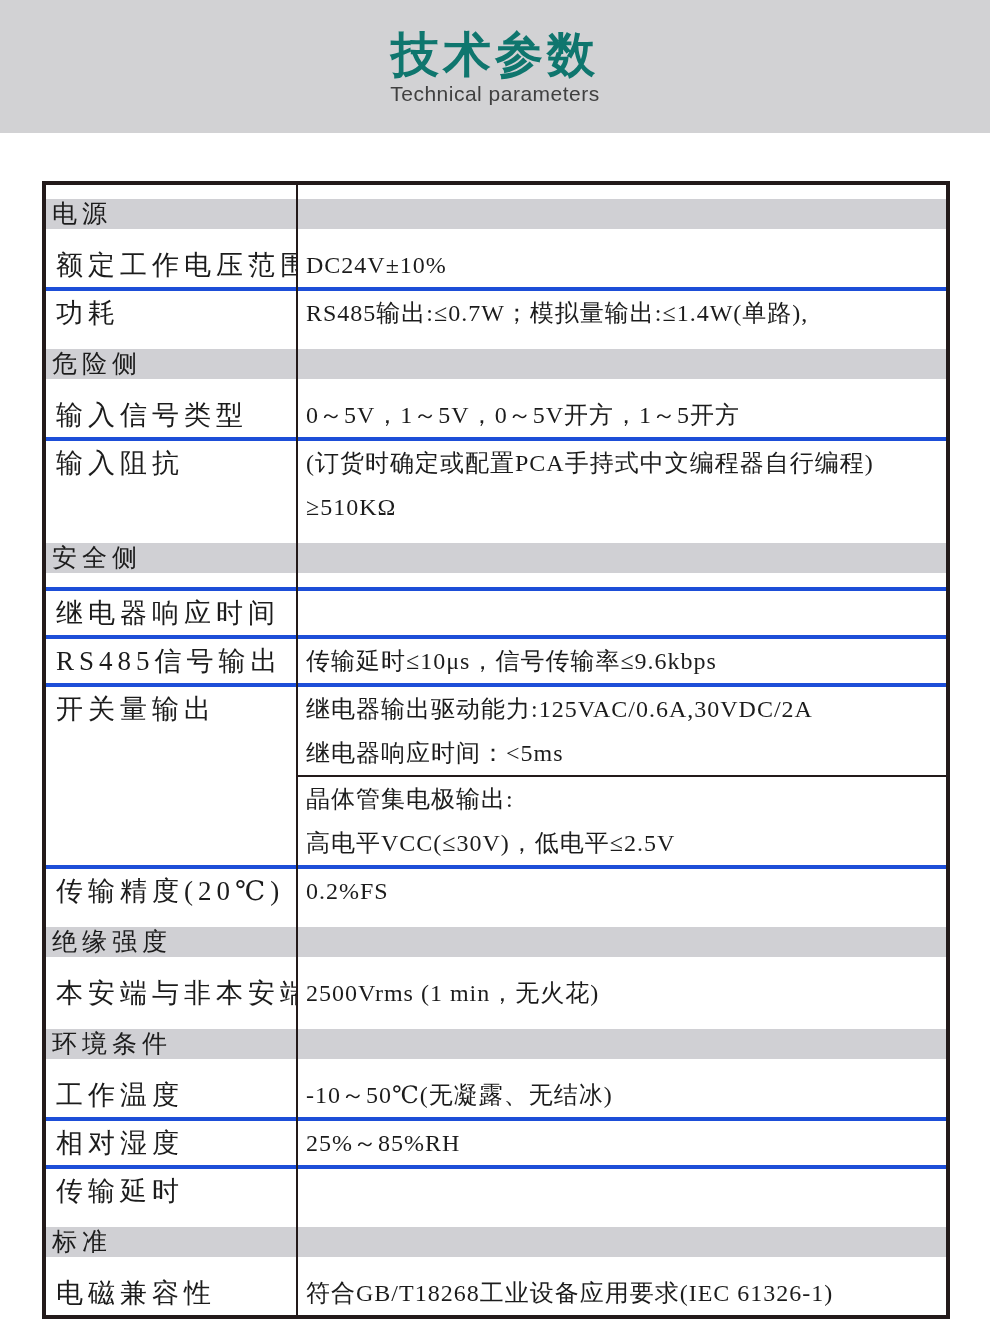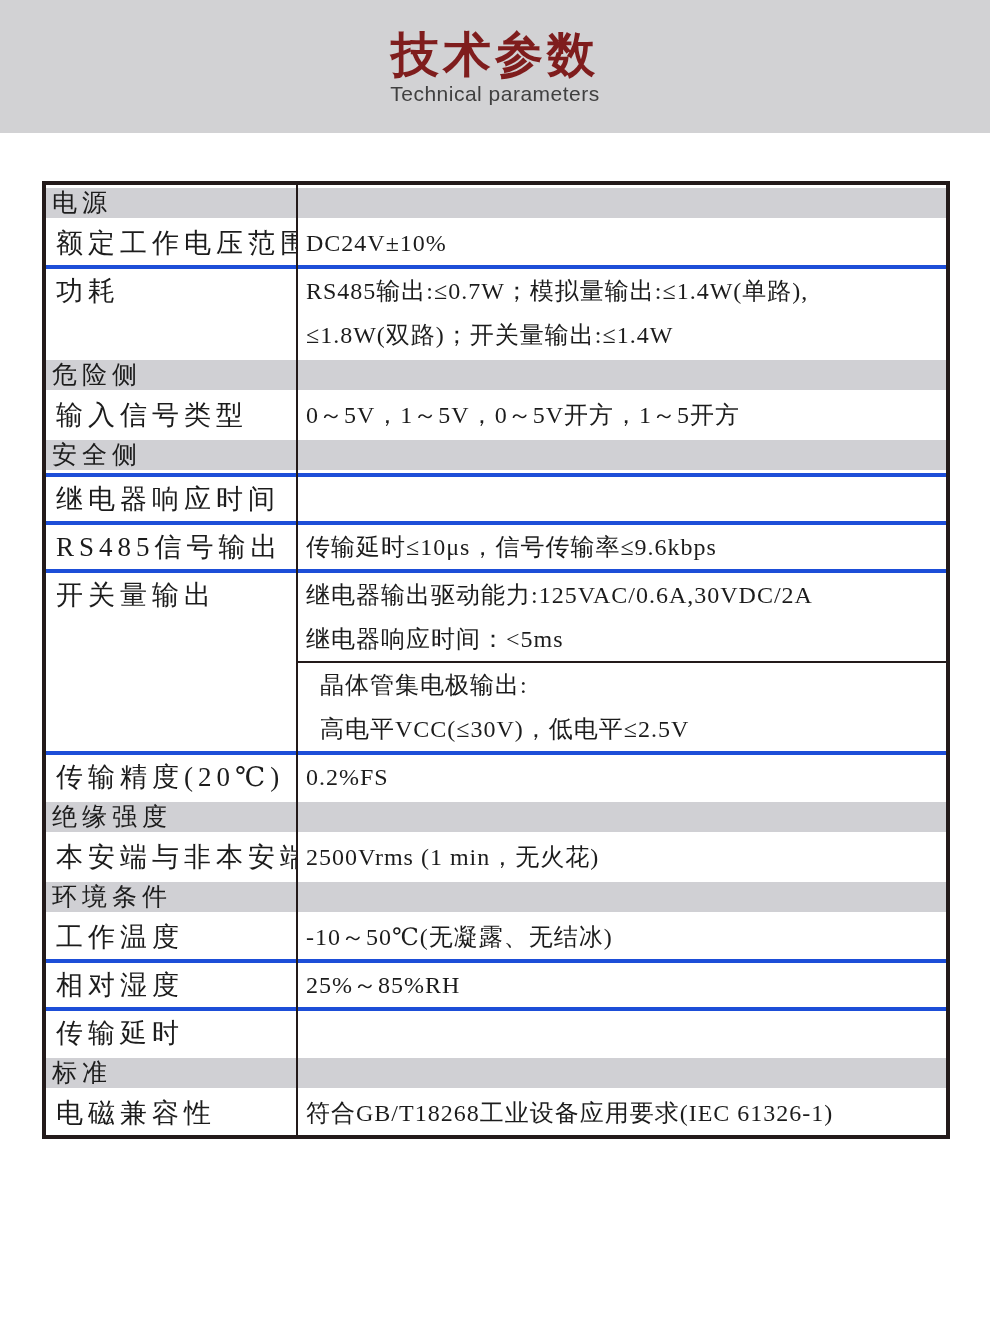--- a/index.html
+++ b/index.html
@@ -8,21 +8,21 @@
     font-family:"Liberation Serif","DejaVu Serif",serif;
     color:#1c1c1c;overflow:hidden;
   }
   
   .title-band{
     position:absolute;left:0;top:0;width:990px;height:133px;
     background:#d2d2d4;text-align:center;box-sizing:border-box;padding-top:30px;
   }
   .page-title{
     margin:0;font-family:"Liberation Sans","DejaVu Sans",sans-serif;
-    font-weight:900;font-size:48px;line-height:50px;letter-spacing:4px;color:#7f1d1d;
+    font-weight:900;font-size:48px;line-height:50px;letter-spacing:4px;color:#0f766e;
   }
   .page-subtitle{
     font-family:"Liberation Sans","DejaVu Sans",sans-serif;
     font-size:21px;line-height:23px;color:#404040;margin-top:2px;letter-spacing:0.5px;text-align:center;
   }
   
   .table-wrap{
     position:absolute;left:42px;top:181px;width:900px;
     border:4px solid #231a1a;background:#ffffff;
   }
@@ -31,23 +31,23 @@
   }
   .trow{display:flex;background:#ffffff;}
   .trow.hline{border-top:4px solid #1d4ed8;}
   .label-cell{
     flex:0 0 250px;width:250px;box-sizing:border-box;padding-left:10px;
     font-size:27px;line-height:44px;letter-spacing:5px;white-space:nowrap;overflow:hidden;
   }
   .value-cell{flex:1;box-sizing:border-box;padding-left:10px;font-size:24px;}
   .value-line{line-height:44px;letter-spacing:1px;white-space:nowrap;}
   .vblock{}
-  .vblock + .vblock{border-top:2px solid #231a1a;margin-left:-10px;padding-left:24px;}
+  .vblock + .vblock{border-top:2px solid #231a1a;margin-left:-10px;padding-left:10px;}
   
-  .srow{background:#ffffff;padding:3px 0;}
+  .srow{background:#ffffff;padding:14px 0;}
   .sband{
     background:#d0d0d4;height:30px;line-height:30px;
     font-size:25px;letter-spacing:5px;padding-left:6px;white-space:nowrap;
   }
 </style>
 </head>
 <body>
 
 <div class="title-band">
   <h1 class="page-title">技术参数</h1>
@@ -62,30 +62,36 @@
       <div class="trow">
         <div class="label-cell">额定工作电压范围</div>
         <div class="value-cell">
           <div class="value-line">DC24V±10%</div>
         </div>
       </div>
       <div class="trow hline">
         <div class="label-cell">功耗</div>
         <div class="value-cell">
           <div class="value-line">RS485输出:≤0.7W；模拟量输出:≤1.4W(单路),</div>
-          <div class="value-line">≤1.8W(双路)；开关量输出:≤1.4W</div>
         </div>
       </div>
       <div class="srow">
         <div class="sband">危险侧</div>
       </div>
       <div class="trow">
         <div class="label-cell">输入信号类型</div>
         <div class="value-cell">
           <div class="value-line">0～5V，1～5V，0～5V开方，1～5开方</div>
+        </div>
+      </div>
+      <div class="trow hline">
+        <div class="label-cell">输入阻抗</div>
+        <div class="value-cell">
+          <div class="value-line">(订货时确定或配置PCA手持式中文编程器自行编程)</div>
+          <div class="value-line">≥510KΩ</div>
         </div>
       </div>
       <div class="srow">
         <div class="sband">安全侧</div>
       </div>
       <div class="trow hline">
         <div class="label-cell">继电器响应时间</div>
       </div>
       <div class="trow hline">
         <div class="label-cell">RS485信号输出</div>

